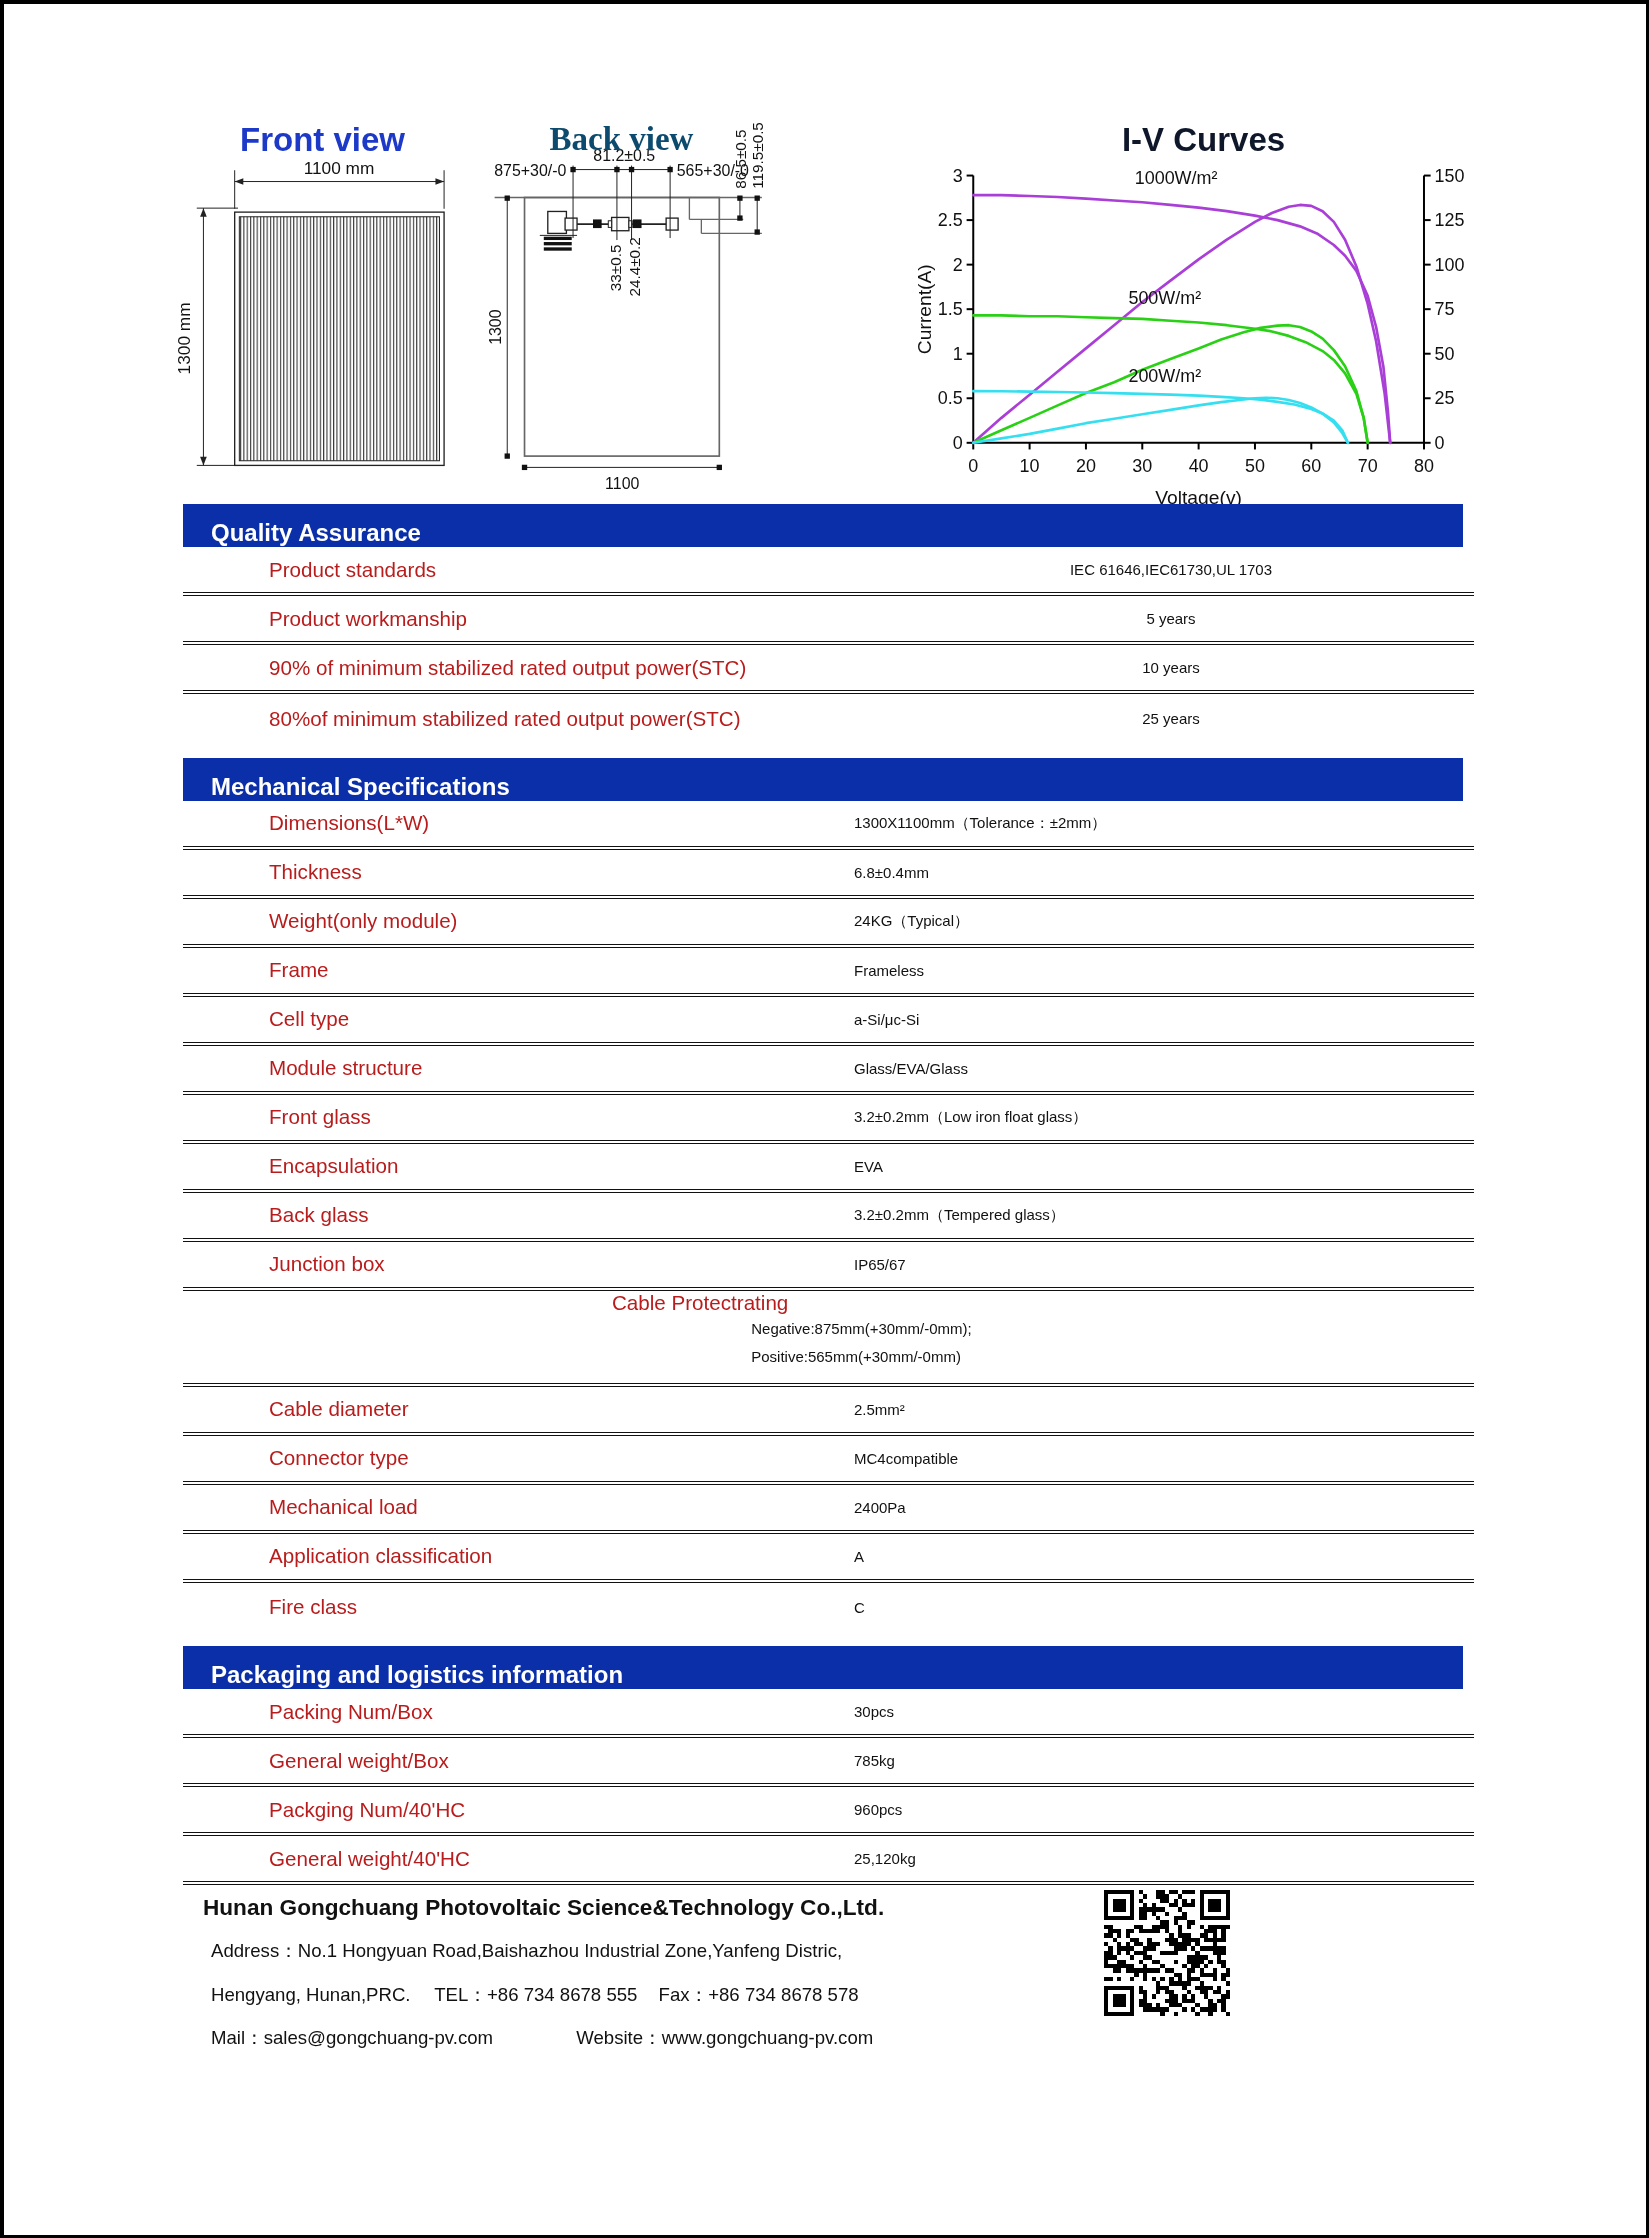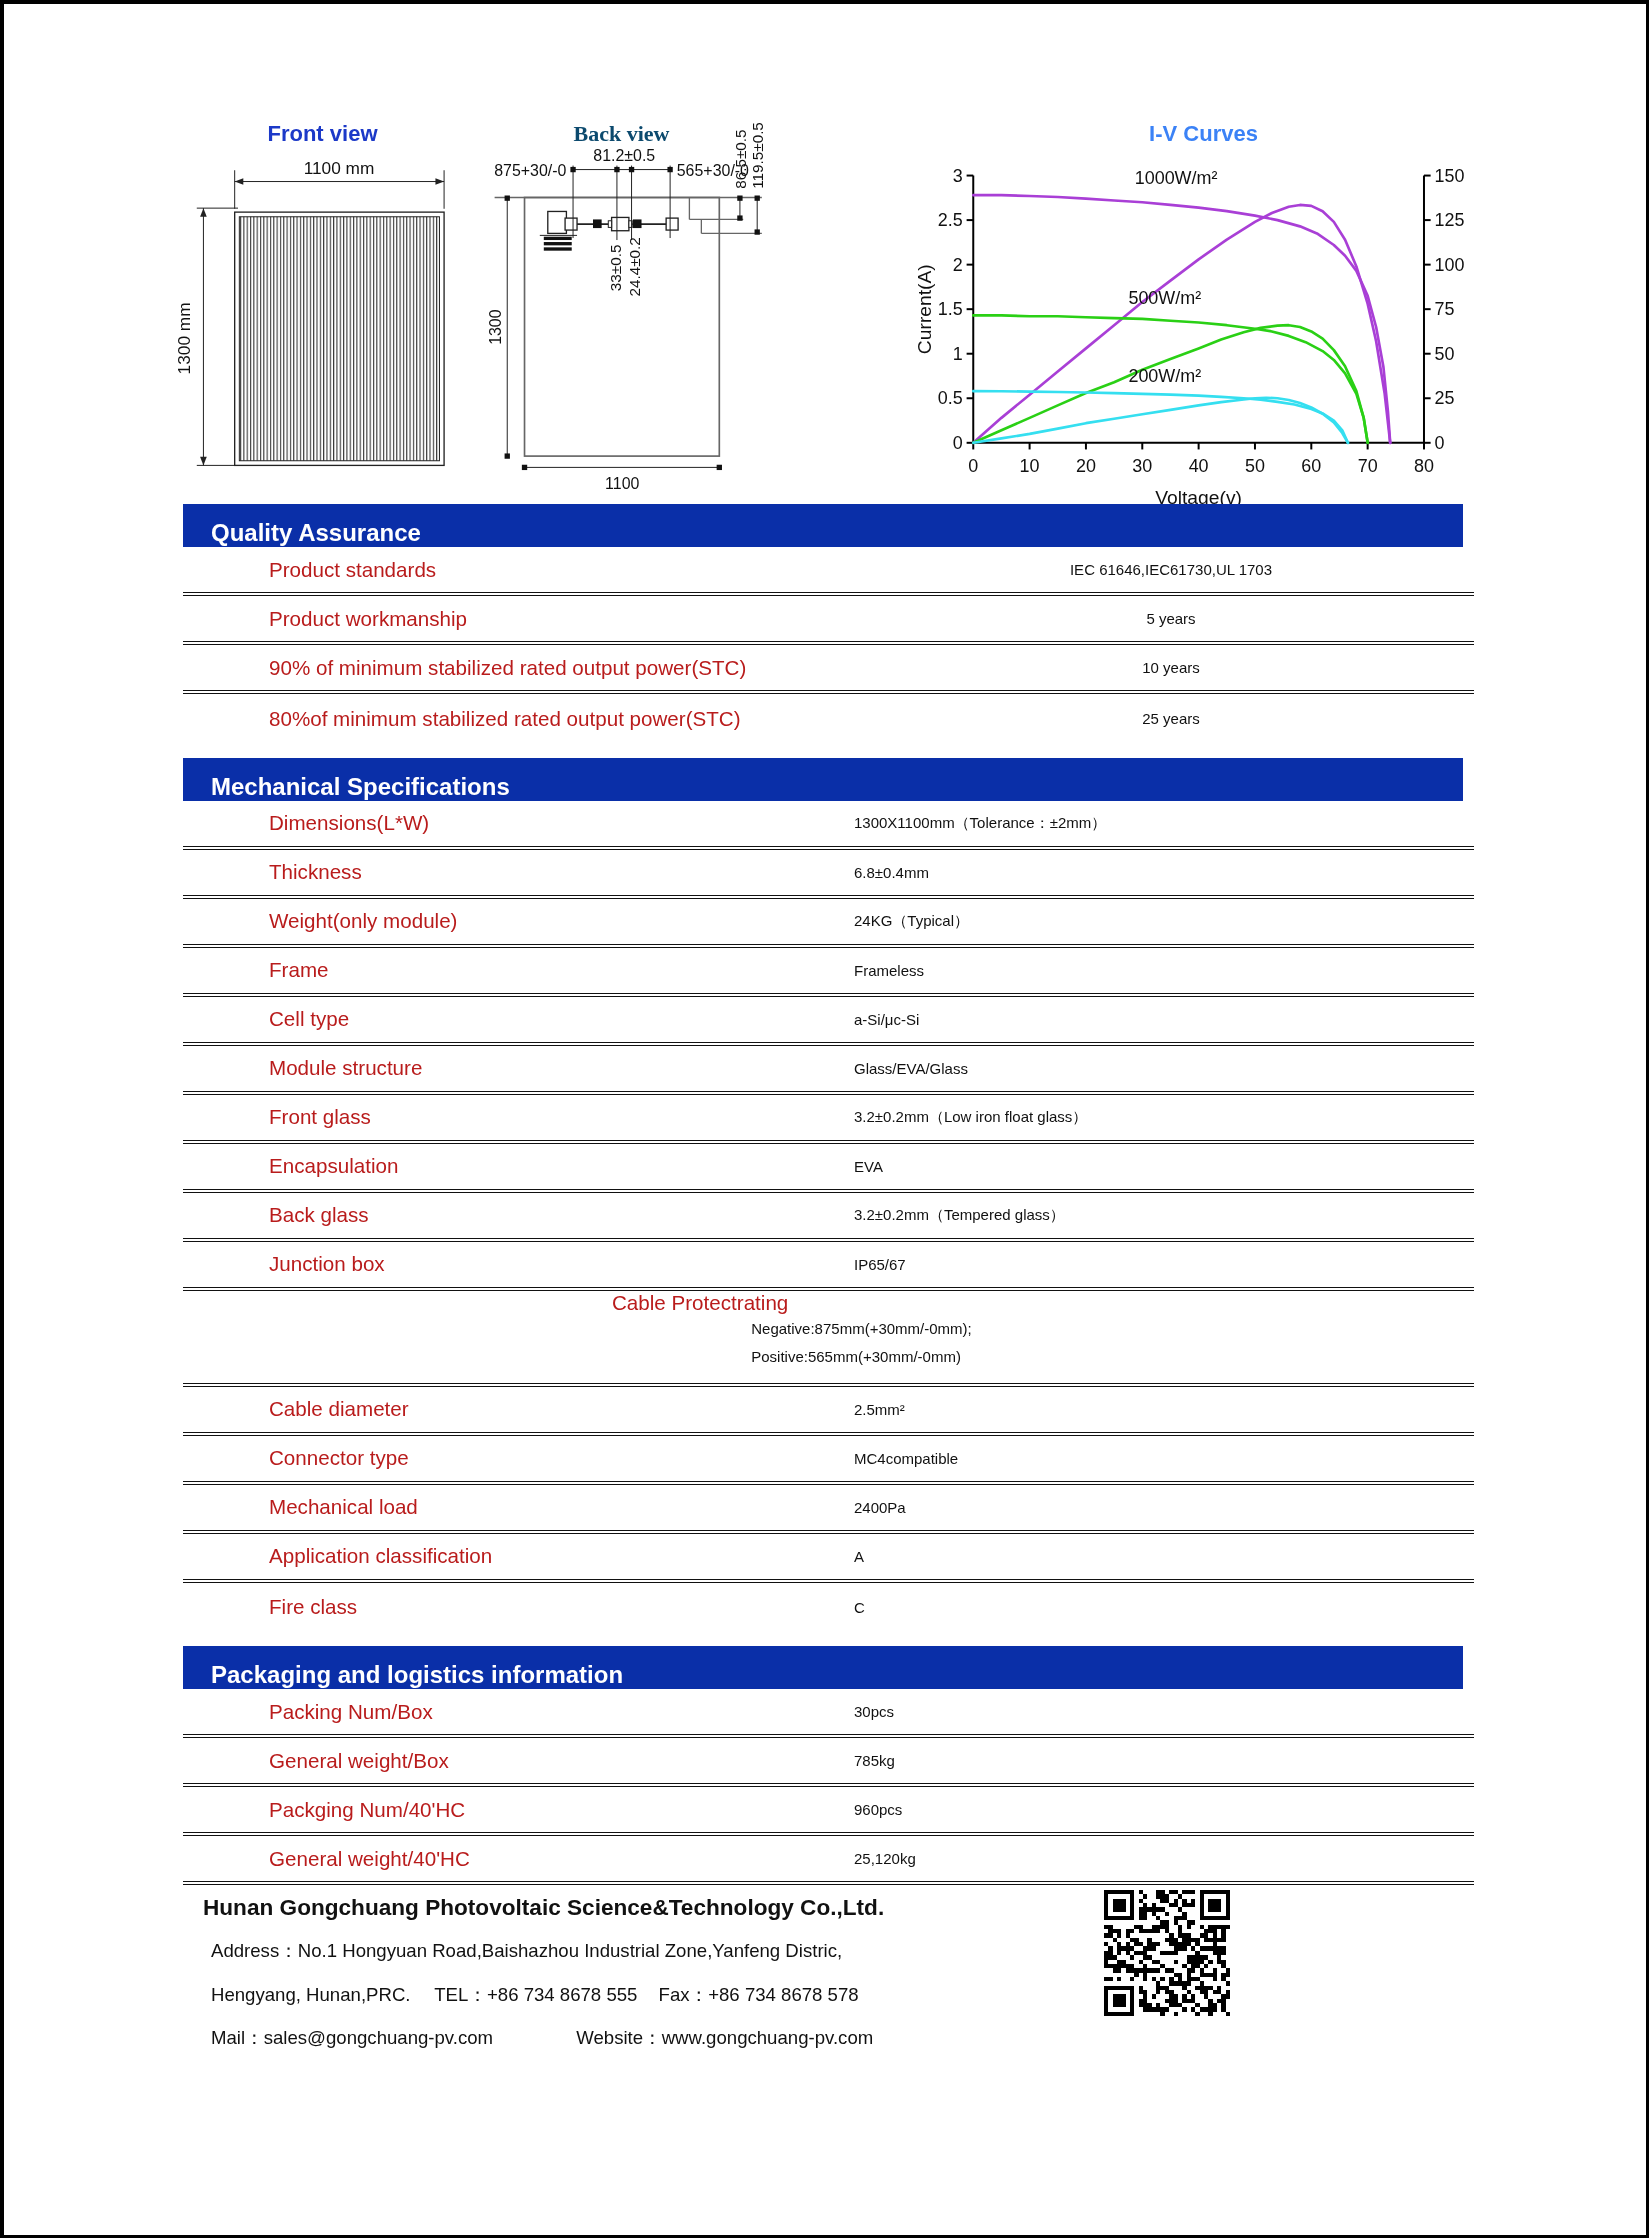--- a/index.html
+++ b/index.html
@@ -1,22 +1,22 @@
 <!DOCTYPE html>
 <html style="font-size:10.6px"><head>
 <meta charset="utf-8">
 <style>
   html,body{margin:0;padding:0;background:#e8e8e8;font-family:"Liberation Sans",sans-serif;}
   .page{position:relative;width:1650px;height:2239px;background:#fff;border:4px solid #000;box-sizing:border-box;overflow:hidden;}
   
   .headerzone{position:absolute;left:0;top:0;width:1650px;height:500px;}
-  .dtitle{position:absolute;top:117px;height:32px;font-size:22px;font-weight:bold;text-align:center;}
+  .dtitle{position:absolute;top:117px;height:32px;font-size:33px;font-weight:bold;text-align:center;}
   .dtitle.front{left:219px;width:199px;color:#1c39c8;}
   .dtitle.back{left:518px;width:199px;color:#0c4a6e;font-family:Liberation Serif, serif;}
-  .dtitle.chart{left:1090px;width:219px;color:#3b82f6;}
+  .dtitle.chart{left:1090px;width:219px;color:#0f172a;}
   svg text{font-family:"Liberation Sans",sans-serif;fill:#111;}
   
   .section{margin-left:179px;width:1291px;}
   .section.gap{margin-top:14.6px;}
   .section-header{height:43px;width:1280px;background:#0a2fa8;color:#fff;font-weight:bold;font-size:24px;display:flex;align-items:flex-end;padding-left:28px;box-sizing:border-box;}
   .row{display:flex;align-items:center;height:49px;border-bottom:4.7px double #111;box-sizing:border-box;}
   .rows.pack .row{height:49px;}
   .row.tall{height:96px;flex-direction:column;}
   .row.last{border-bottom:none;}
   .cell.label{width:605px;padding-left:86px;box-sizing:border-box;font-size:20.6px;color:#b91c1c;}

